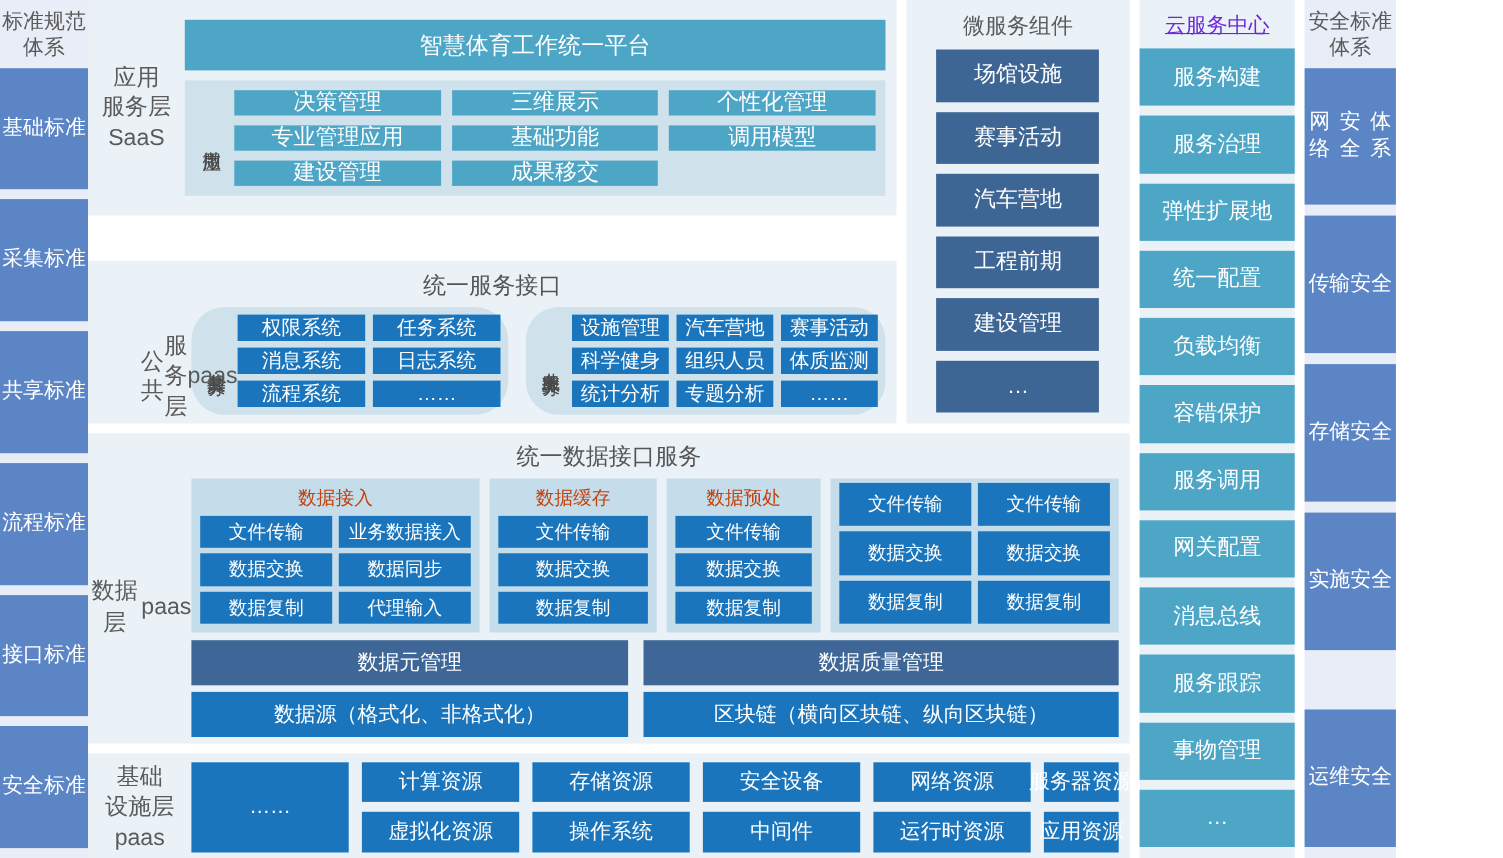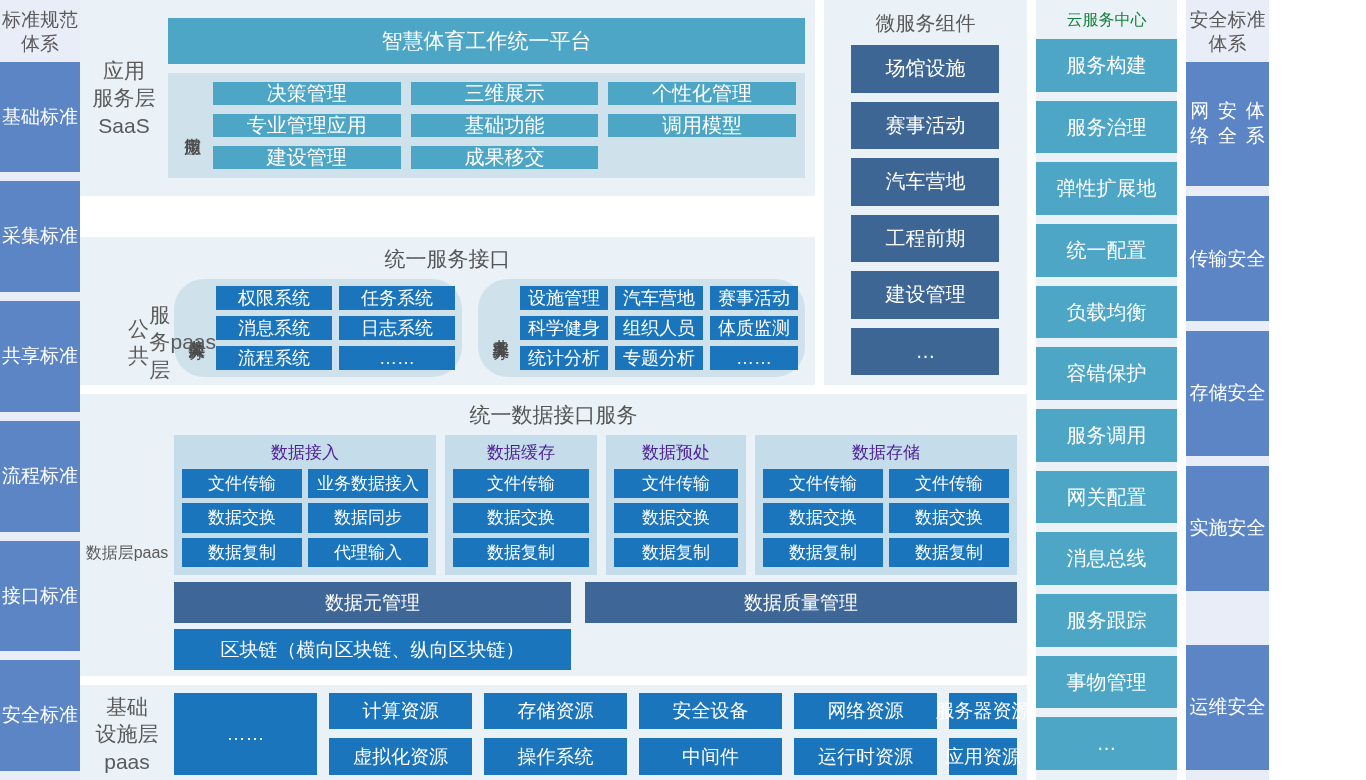--- a/index.html
+++ b/index.html
@@ -70,25 +70,25 @@
   
   .ms-col{width:205px;background:#eaf2f7;margin-left:9px;display:flex;flex-direction:column;align-items:center;padding:6px 2px 10px;box-sizing:border-box;}
   .ms-head{font-size:20px;color:#5a5a5a;text-align:center;padding:4px 0 8px;}
   .ms-box{width:148px;flex:1;margin-bottom:9px;font-size:20px;}
   .ms-box:last-child{margin-bottom:0;}
 
   
   .data-panel{flex:0 0 282px;background:#eaf2f7;margin-top:9px;display:flex;flex-direction:column;padding:4px 0 6px;box-sizing:border-box;}
   .data-title{text-align:center;color:#555;font-size:21px;padding:3px 0 6px;}
   .data-body{flex:1;display:flex;}
-  .data-label{width:94px;flex:0 0 94px;display:flex;align-items:center;justify-content:center;color:#5a5a5a;font-size:16px;line-height:1.35;text-align:center;}
+  .data-label{width:94px;flex:0 0 94px;display:flex;align-items:center;justify-content:center;color:#5a5a5a;font-size:21px;line-height:1.35;text-align:center;}
   .data-right{flex:1;display:flex;flex-direction:column;padding-right:10px;}
   .data-cards{display:flex;gap:9px;flex:0 0 140px;}
   .dcard{background:#c5dcea;display:flex;flex-direction:column;padding:4px 8px 8px;box-sizing:border-box;}
-  .dcard .sub-title{font-size:17px;color:#4c1d95;padding:2px 0 5px;font-family:Liberation Mono, monospace;}
+  .dcard .sub-title{font-size:17px;color:#c2410c;padding:2px 0 5px;font-family:Liberation Mono, monospace;}
   .dgrid{flex:1;display:grid;grid-template-rows:repeat(3,1fr);gap:5px;}
   .dgrid.two{grid-template-columns:1fr 1fr;gap:5px 6px;}
   .dgrid .box{font-size:17px;}
   .c1{width:262px;}
   .c2{width:152px;}
   .c3{width:140px;}
   .c4{flex:1;}
   .data-rows{flex:1;display:flex;flex-direction:column;gap:6px;padding-top:7px;}
   .drow{display:flex;gap:14px;flex:1;}
   .drow .box{flex:1;font-size:19px;}
@@ -96,21 +96,21 @@
 
   
   .infra-panel{flex:1;background:#eaf2f7;margin-top:9px;display:flex;align-items:center;padding:8px 10px 10px 0;box-sizing:border-box;}
   .infra-label{width:94px;flex:0 0 94px;text-align:center;color:#5a5a5a;font-size:21px;line-height:1.3;}
   .infra-grid{flex:1;display:grid;grid-template-columns:repeat(5,1fr) 68px;grid-template-rows:1fr 1fr;gap:9px 12px;height:100%;}
   .infra-grid .box{font-size:19px;}
   .infra-dots{grid-row:1 / span 2;}
 
   
   .cloud-col{width:175px;background:#eaf2f7;margin-left:9px;display:flex;flex-direction:column;align-items:center;padding:4px 0 10px;box-sizing:border-box;}
-  .cloud-head{font-size:16px;color:#15803d;padding:6px 0 8px;}
+  .cloud-head{font-size:19px;color:#6d28d9;padding:6px 0 8px;text-decoration:underline;}
   .cloud-box{width:141px;flex:1;margin-bottom:9px;font-size:20px;}
   .cloud-box:last-child{margin-bottom:0;}
 
   
   .sec-col{width:121px;background:#e8edf7;margin-left:9px;display:flex;flex-direction:column;align-items:center;padding-bottom:10px;box-sizing:border-box;}
   .sec-head{font-size:19px;color:#5a5a5a;text-align:center;line-height:1.25;padding:8px 0 6px;}
   .sec-box{width:83px;flex:1;margin-bottom:10px;background:#5b85c5;color:#fff;display:flex;align-items:center;justify-content:center;text-align:center;font-size:19px;line-height:1.3;}
   .sec-box:last-child{margin-bottom:0;margin-top:44px;}
 </style>
 </head>
@@ -268,38 +268,38 @@
             <div class="dcard c3">
               <div class="sub-title">数据预处</div>
               <div class="dgrid">
                 <div class="box b-blue">文件传输</div>
                 <div class="box b-blue">数据交换</div>
                 <div class="box b-blue">数据复制</div>
               </div>
             </div>
 
             <div class="dcard c4">
-              <div class="sub-title">数据存储</div>
               <div class="dgrid two">
                 <div class="box b-blue">文件传输</div>
                 <div class="box b-blue">文件传输</div>
                 <div class="box b-blue">数据交换</div>
                 <div class="box b-blue">数据交换</div>
                 <div class="box b-blue">数据复制</div>
                 <div class="box b-blue">数据复制</div>
               </div>
             </div>
           </div>
 
           <div class="data-rows">
             <div class="drow r1">
               <div class="box b-slate2">数据元管理</div>
               <div class="box b-slate2">数据质量管理</div>
             </div>
             <div class="drow r1">
+              <div class="box b-blue">数据源（格式化、非格式化）</div>
               <div class="box b-blue">区块链（横向区块链、纵向区块链）</div>
             </div>
           </div>
         </div>
       </div>
     </div>
 
     <div class="infra-panel">
       <div class="infra-label">
           <div>基础</div>

